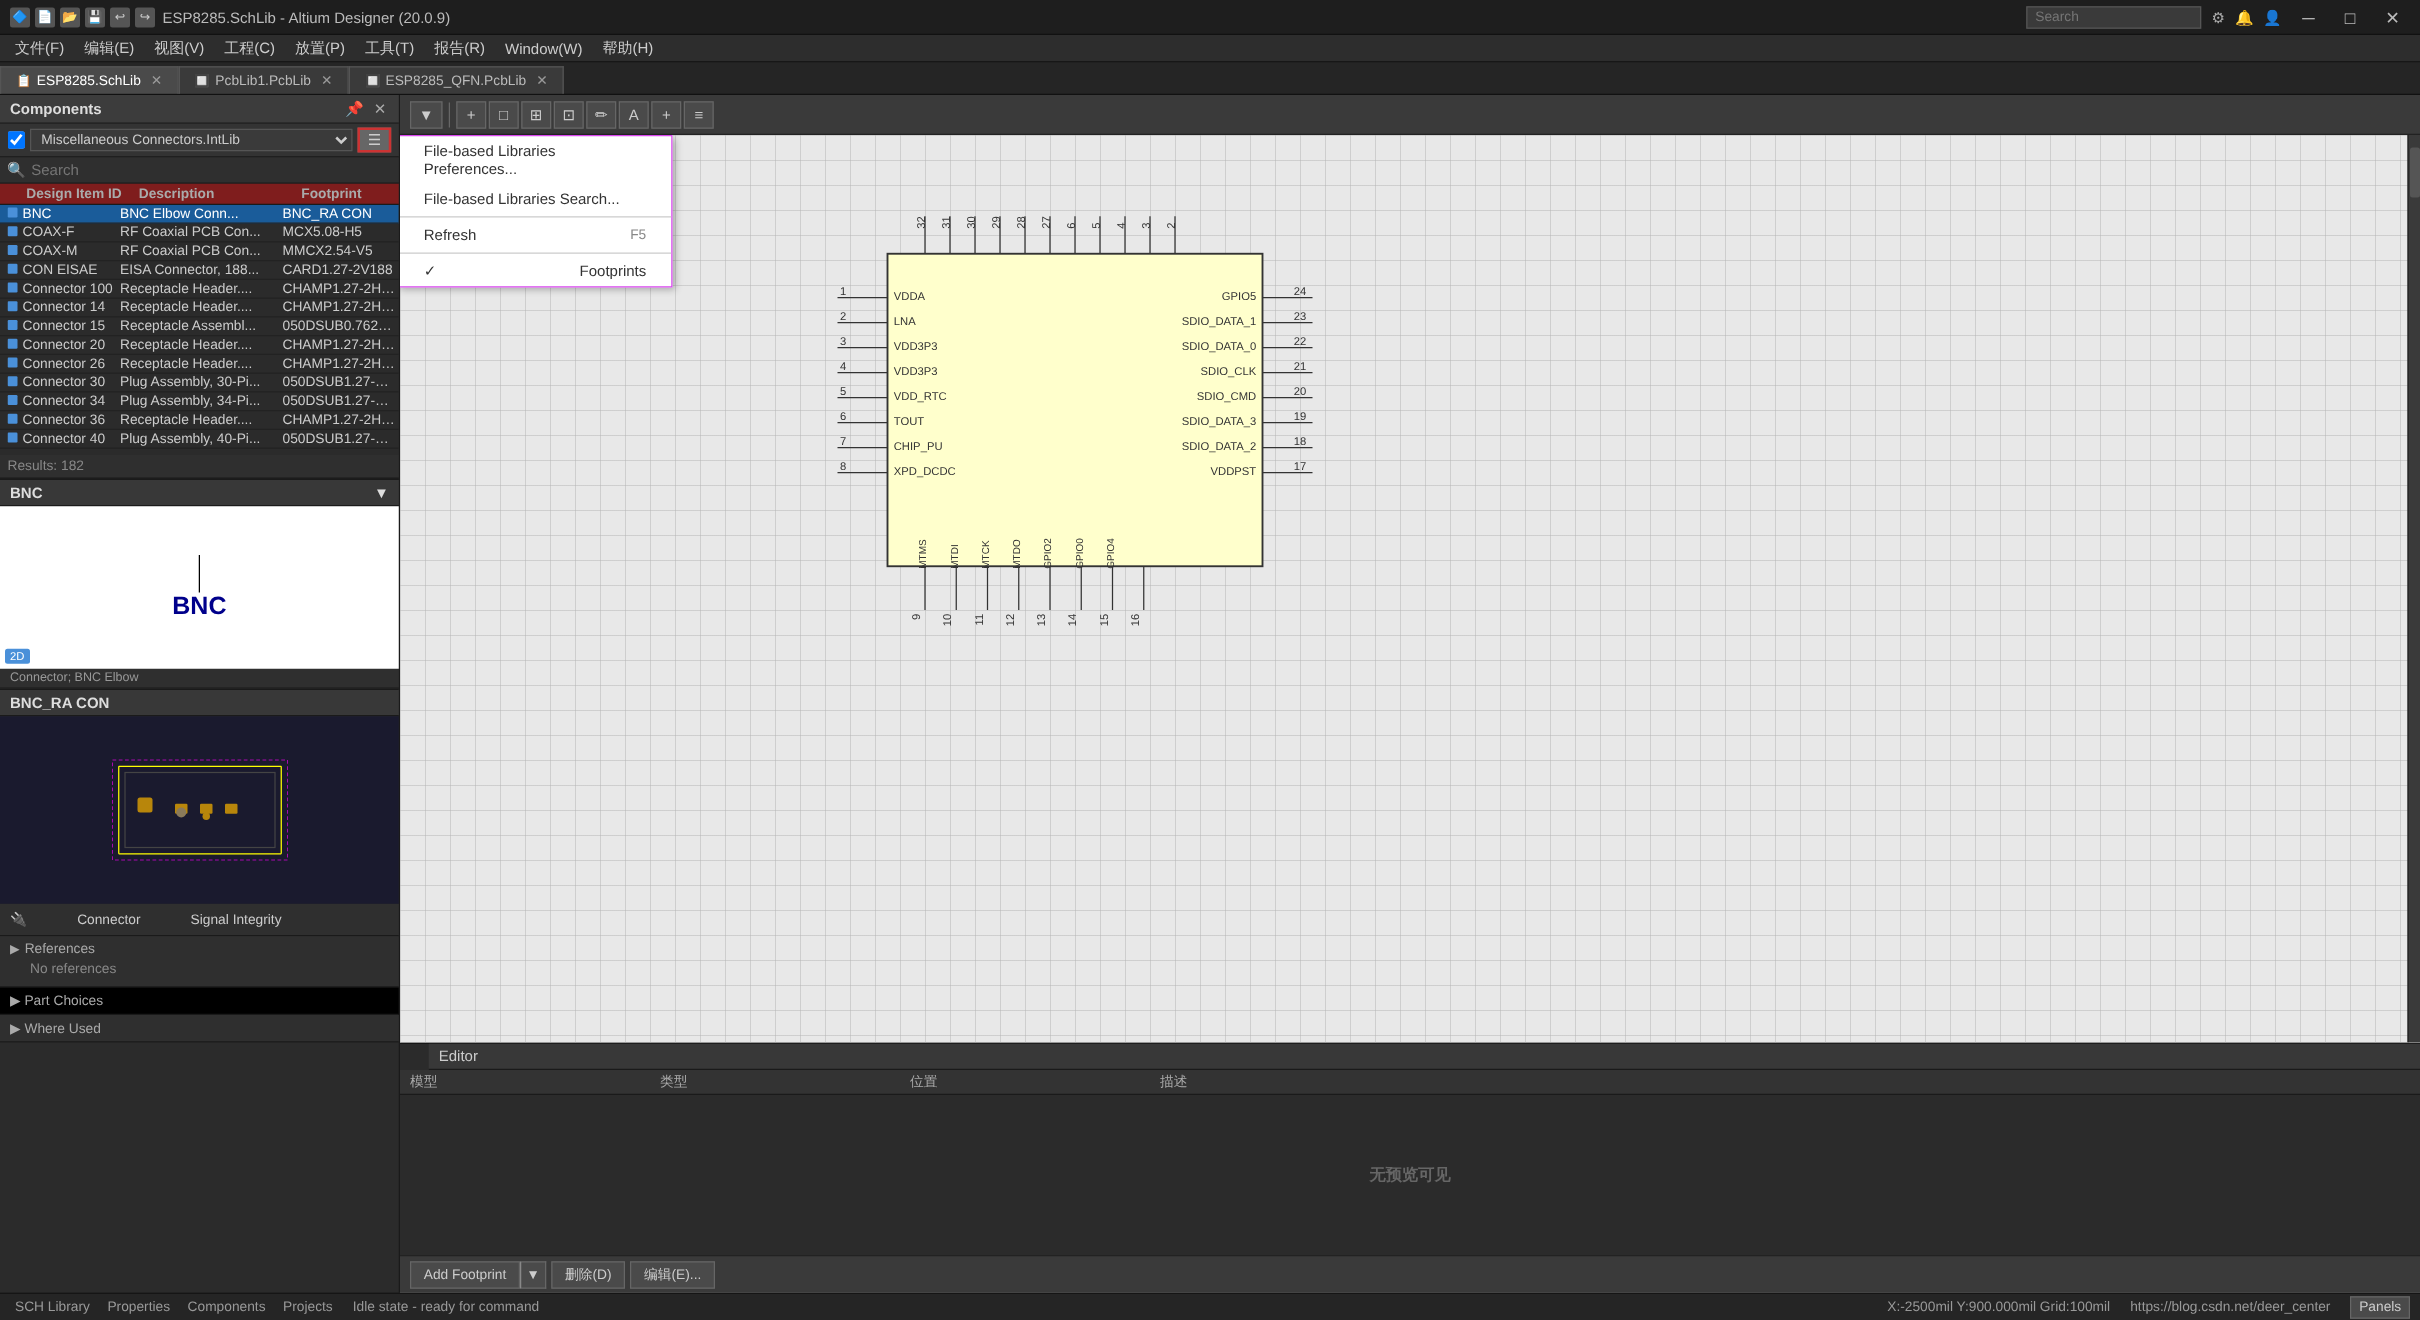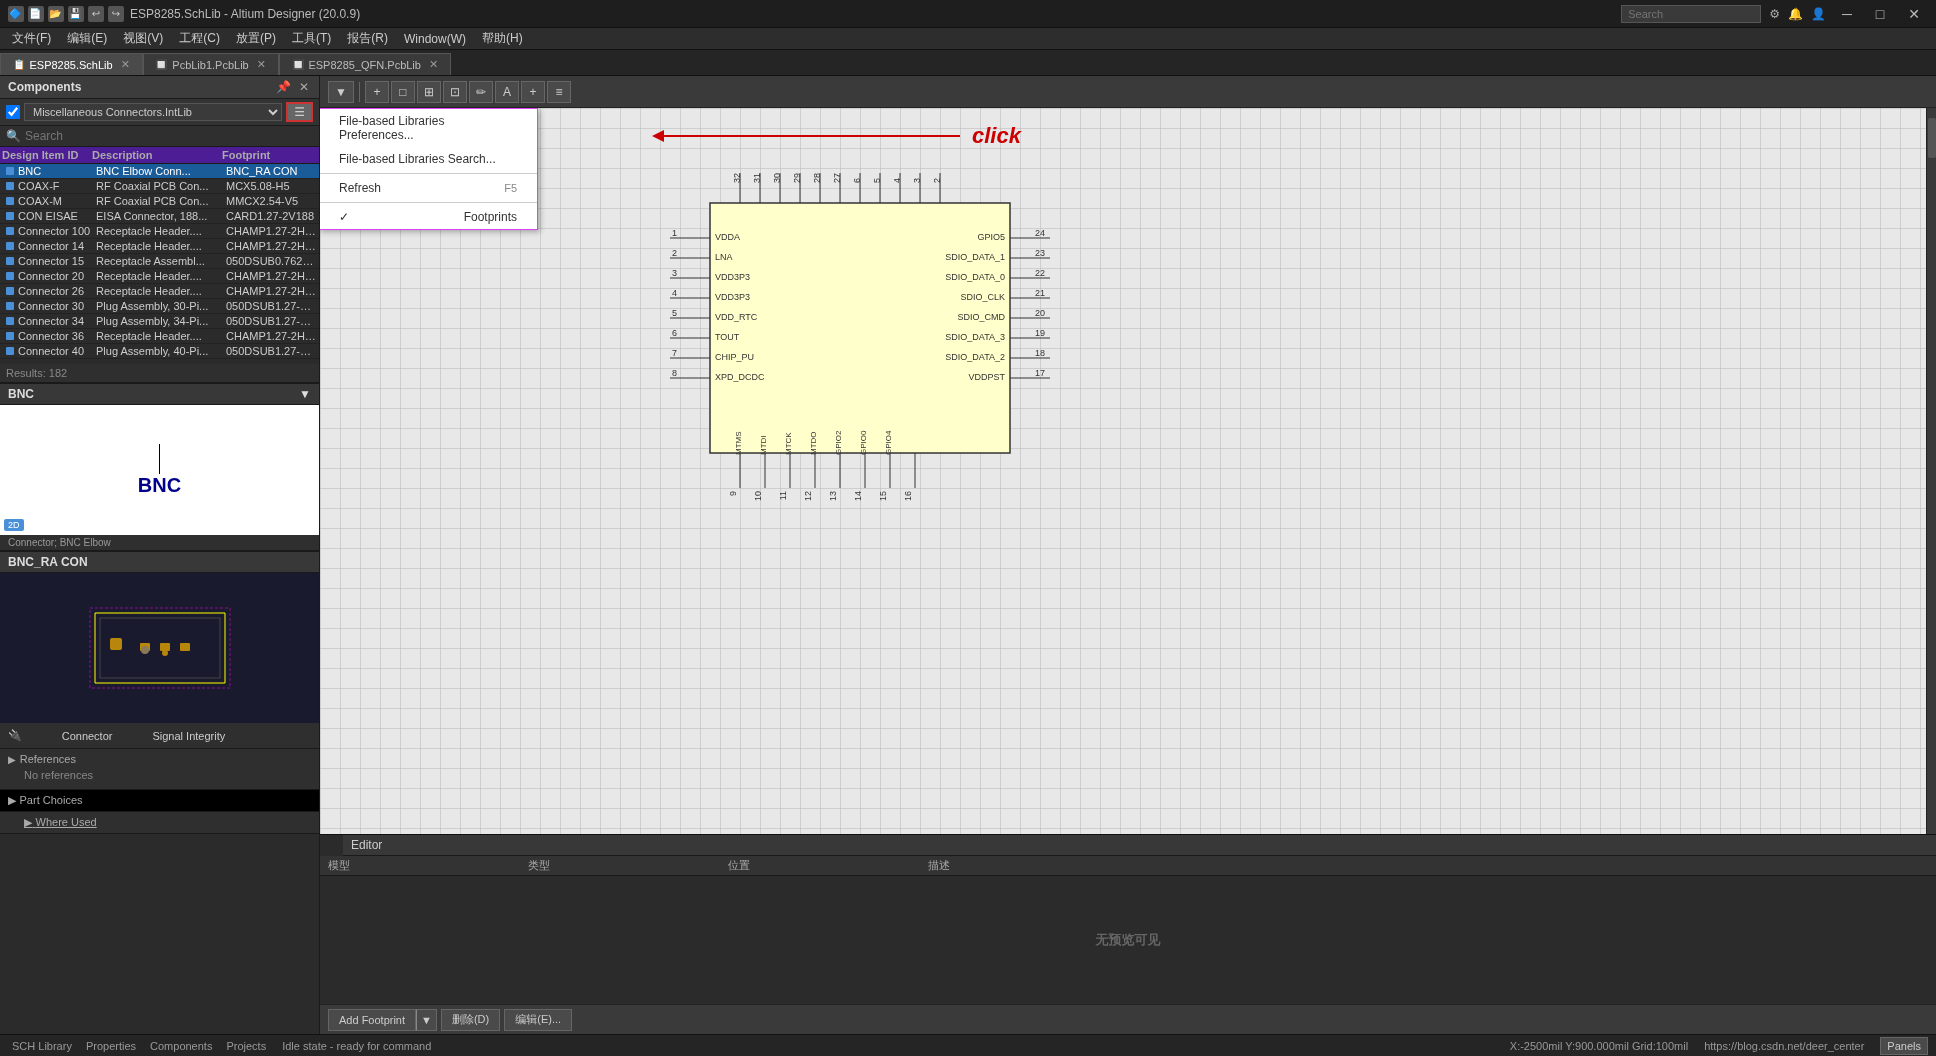--- a/index.html
+++ b/index.html
@@ -133,22 +133,22 @@
       border: none;
       color: #ccc;
       font-size: 12px;
       outline: none;
     }
 
     
     .table-header {
       display: grid;
       grid-template-columns: 90px 130px 90px;
-      padding: 2px 2px;
-      background: #4c1d95;
+      padding: 2px 21px;
+      background: #7f1d1d;
       border-bottom: 1px solid #1a1a1a;
       font-size: 11px;
       color: #aaa;
       font-weight: bold;
     }
     .col-header { cursor: pointer; }
 
     
     .component-list {
       flex: 1;
@@ -245,21 +245,21 @@
     .info-label { color: #aaa; }
     .info-value { color: #ccc; }
 
     
     .references-section { padding: 4px 8px; font-size: 11px; background: #2f2f2f; border-bottom: 1px solid #1a1a1a; }
     .section-title { color: #aaa; display: flex; align-items: center; gap: 4px; cursor: pointer; }
     .section-title-arrow { font-size: 10px; }
     .no-refs { color: #888; padding: 4px 16px; font-size: 11px; }
 
     .part-choices { padding: 4px 8px; font-size: 11px; color: #aaa; cursor: pointer; background: #000000; border-bottom: 1px solid #1a1a1a; }
-    .where-used { padding: 4px 24px; font-size: 11px; color: #aaa; cursor: pointer; background: #2f2f2f; border-bottom: 1px solid #1a1a1a; text-decoration: underline; }
+    .where-used { padding: 4px 8px; font-size: 11px; color: #aaa; cursor: pointer; background: #2f2f2f; border-bottom: 1px solid #1a1a1a; }
 
     
     .right-area {
       flex: 1;
       display: flex;
       flex-direction: column;
       background: #d0d0d0;
       position: relative;
     }
 
@@ -701,26 +701,20 @@
         <div class="dropdown-item">
           <span>Refresh</span>
           <span class="shortcut">F5</span>
         </div>
         <div class="dropdown-sep"></div>
         <div class="dropdown-item checked">
           <span>Footprints</span>
         </div>
       </div>
 
-      <div style="position:absolute; top:15px; left:340px; display:flex; align-items:center; gap:0;">
-        <div style="width:300px; height:2px; background:#cc0000; position:relative;">
-          <div style="position:absolute; left:-8px; top:-5px; border-right:12px solid #cc0000; border-top:6px solid transparent; border-bottom:6px solid transparent;"></div>
-        </div>
-        <span style="color:#cc0000; font-size:22px; font-weight:bold; font-style:italic; margin-left:12px;">click</span>
-      </div>
 
       <div class="chip-container">
         <svg width="500" height="400" viewBox="0 0 500 400">
 
           <g>
             <line x1="80" y1="5" x2="80" y2="35" stroke="#333" stroke-width="1"></line>
             <line x1="100" y1="5" x2="100" y2="35" stroke="#333" stroke-width="1"></line>
             <line x1="120" y1="5" x2="120" y2="35" stroke="#333" stroke-width="1"></line>
             <line x1="140" y1="5" x2="140" y2="35" stroke="#333" stroke-width="1"></line>
             <line x1="160" y1="5" x2="160" y2="35" stroke="#333" stroke-width="1"></line>

